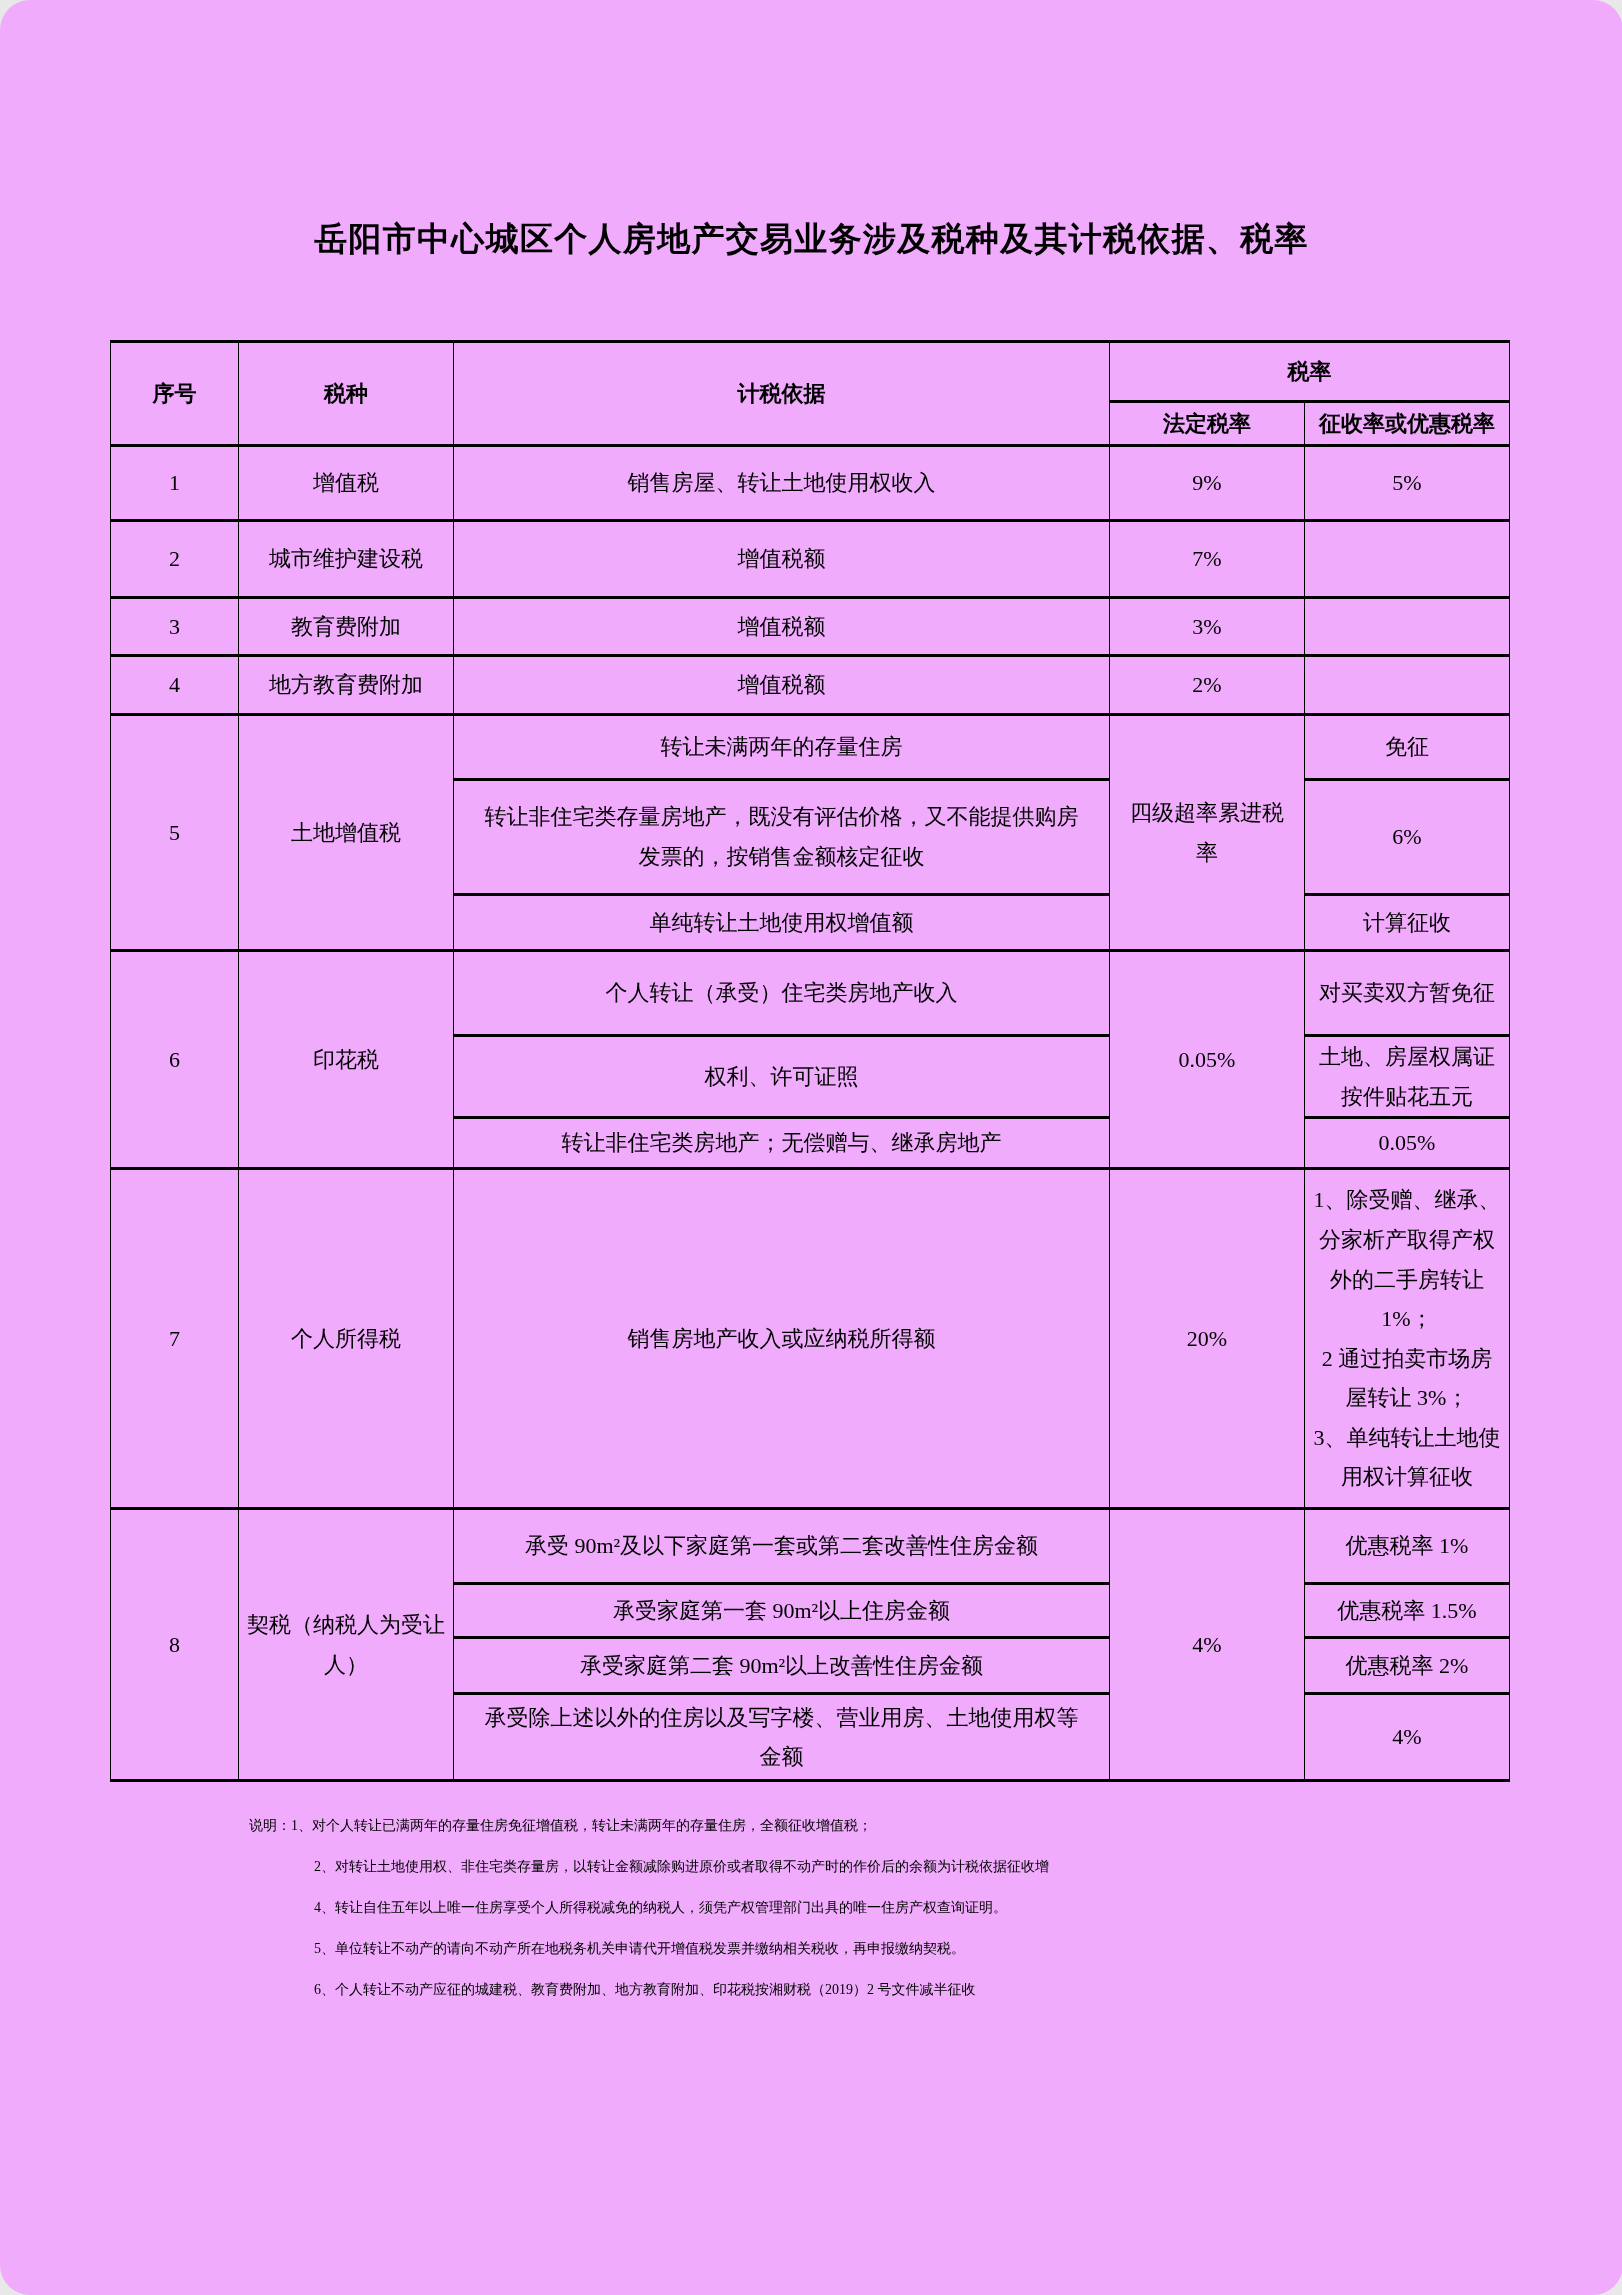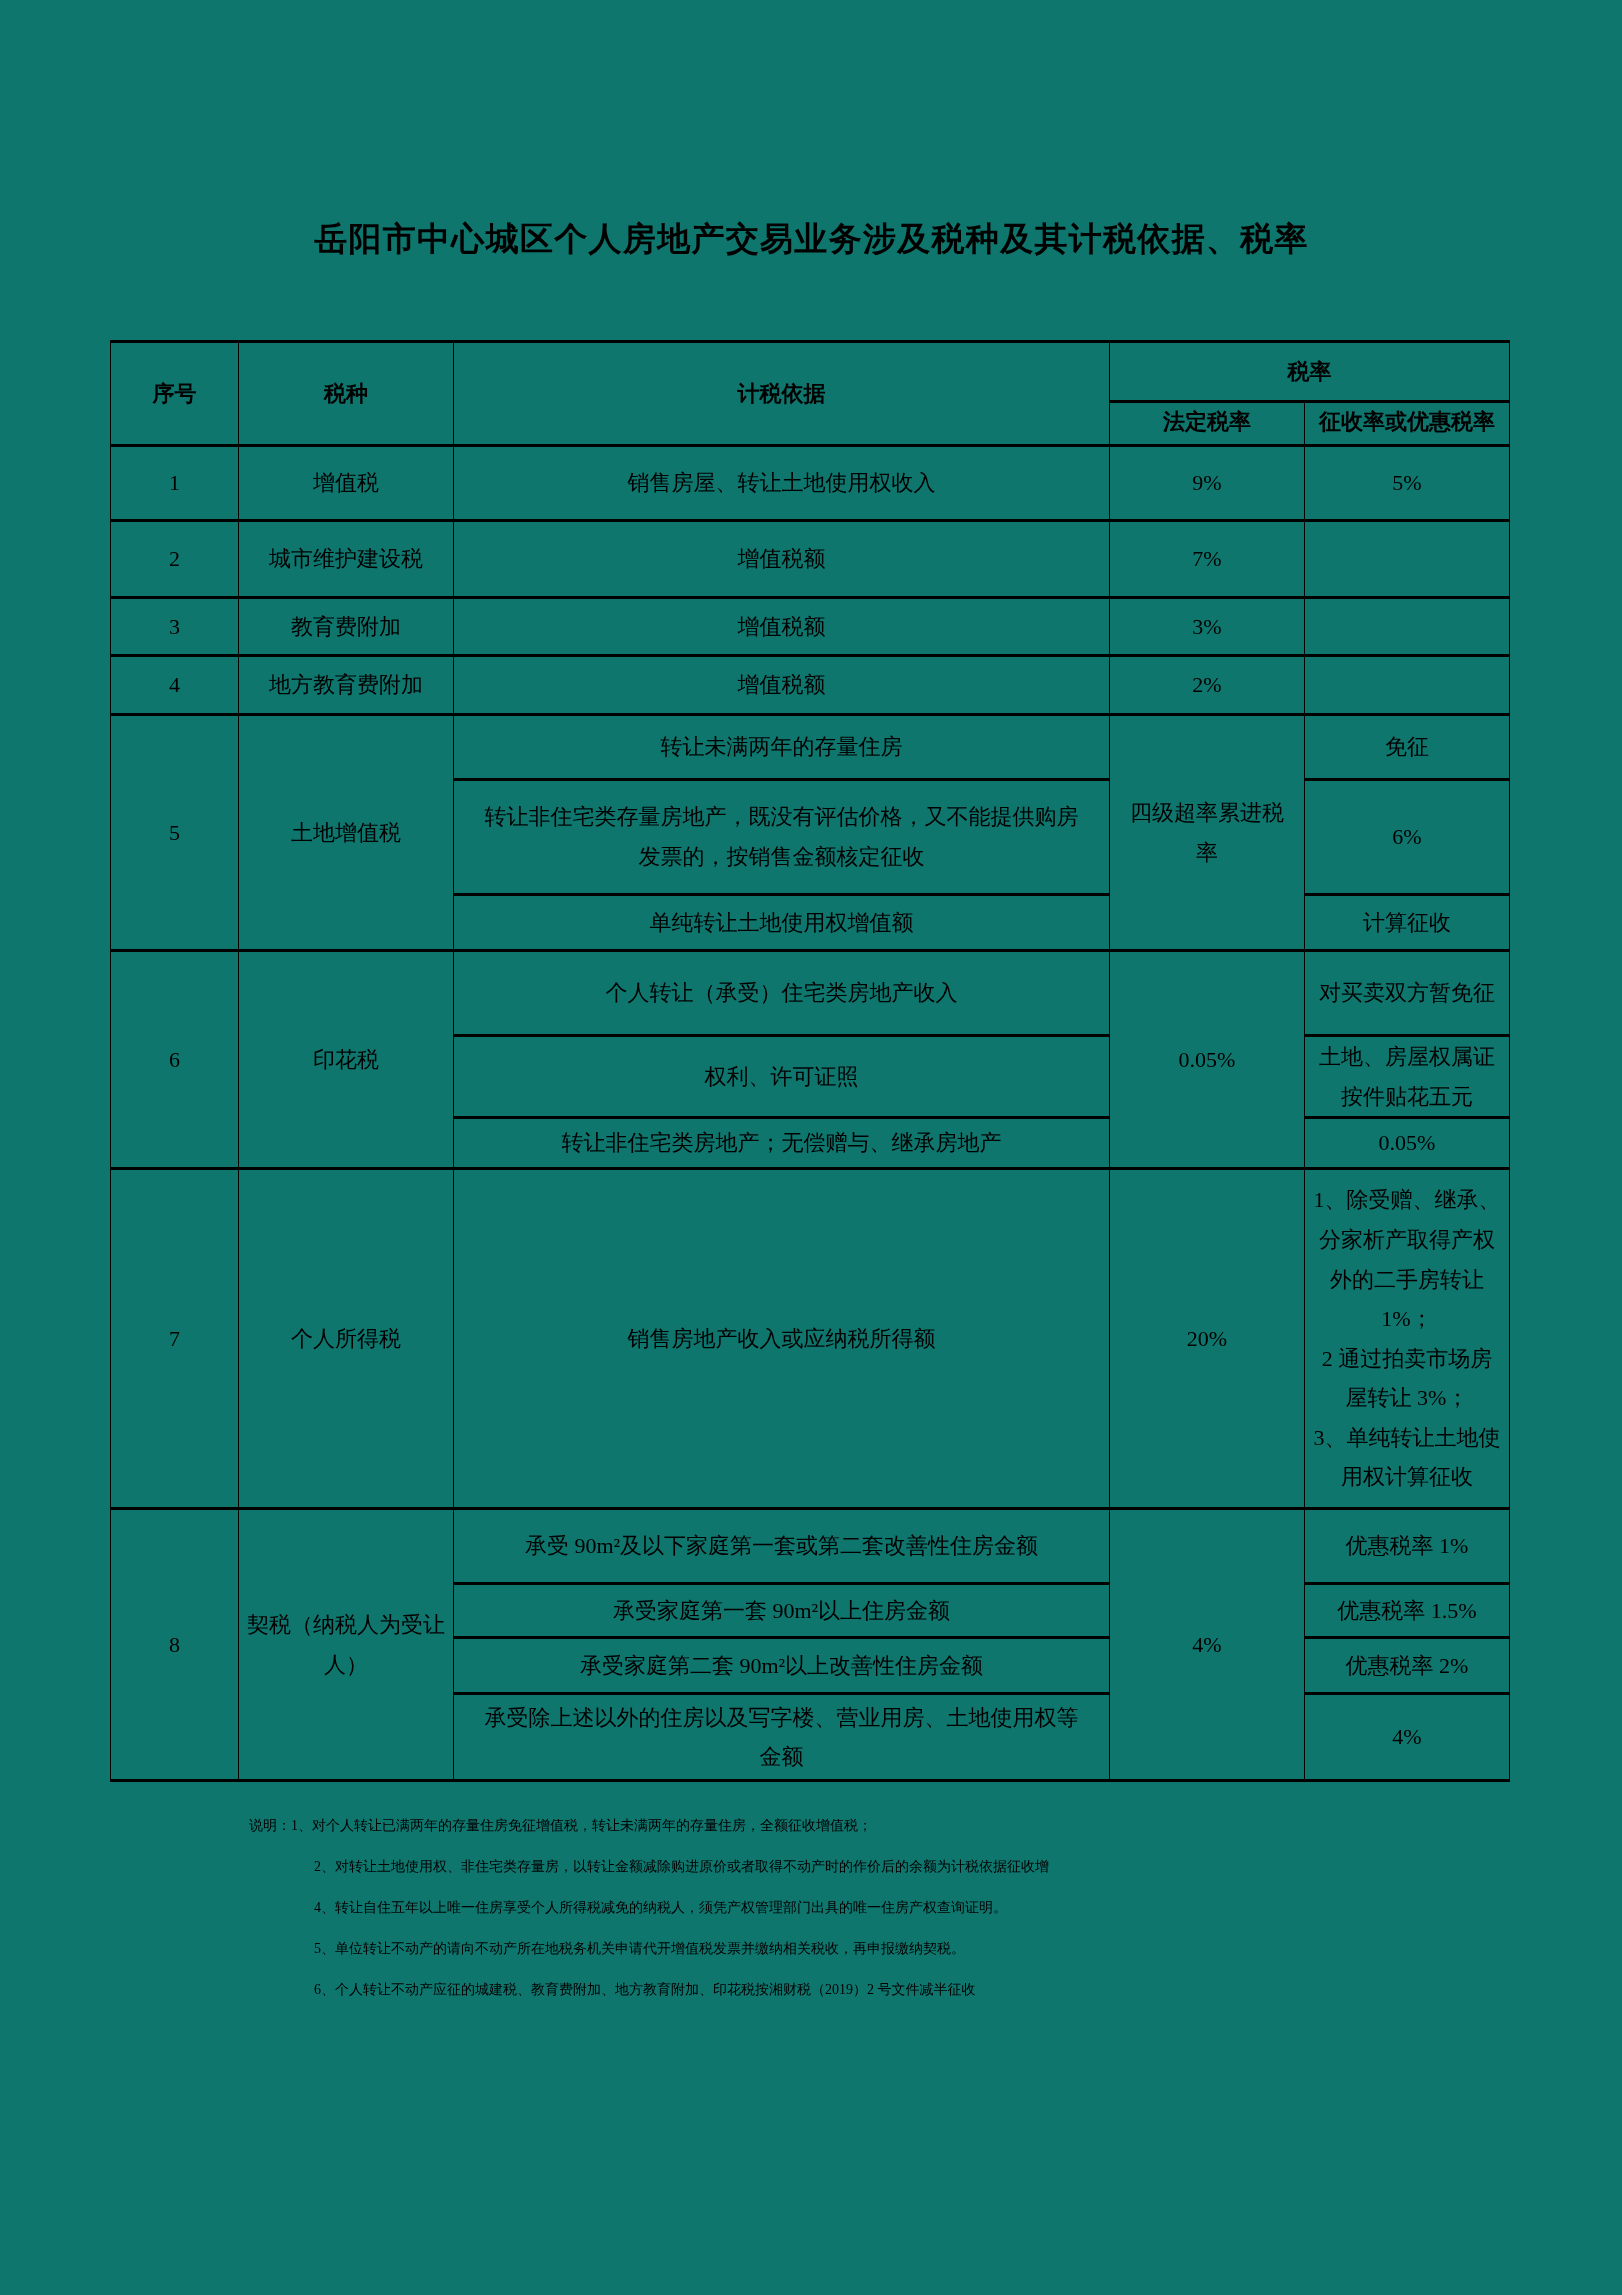--- a/index.html
+++ b/index.html
@@ -1,43 +1,44 @@
 <!DOCTYPE html>
 <html style="font-size:10.5px"><head>
 <meta charset="utf-8">
 <style>
   html,body{margin:0;padding:0;background:#e8e8e8;}
   .page{
     position:relative;
     width:1623px;height:2295px;
-    background:#0f766e;
+    background:#f0abfc;
     font-family:"Liberation Serif","DejaVu Serif",serif;
     color:#000;
     overflow:hidden;
+    border-radius:30px;
   }
   .title{
     position:absolute;top:217px;left:0;width:100%;
     margin:0;text-align:center;
     font-size:33px;font-weight:bold;letter-spacing:1.3px;
   }
   .tbl-wrap{position:absolute;top:340px;left:110px;}
   table.tax{
     border-collapse:collapse;table-layout:fixed;width:1398px;padding-left:32px;
   }
   table.tax th, table.tax td{
     border:1.3px solid #000;
     border-top-width:3.3px;border-bottom-width:3.3px;
     text-align:center;vertical-align:middle;
     font-size:22px;line-height:1.8;
     padding:0 3.9px;
     overflow:hidden;
   }
   table.tax th{font-weight:bold;}
   th.bt{border-bottom-width:1.3px;}
-  th.tt{border-top-width:1.3px;font-family:Liberation Mono, monospace;}
+  th.tt{border-top-width:1.3px;}
   td.left{text-align:left;padding:0 6.5px;}
   .pre{white-space:pre-line;}
   .notes{
     position:absolute;top:1805px;left:110px;width:1427px;
     font-size:14px;
   }
   .note{line-height:41px;white-space:nowrap;}
   .note.a{padding-left:139px;}
   .note.b{padding-left:204px;}
 </style>

